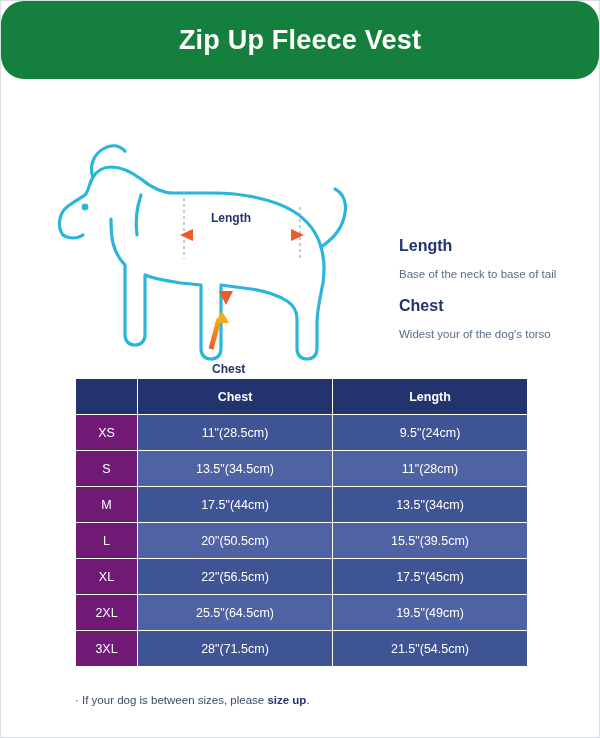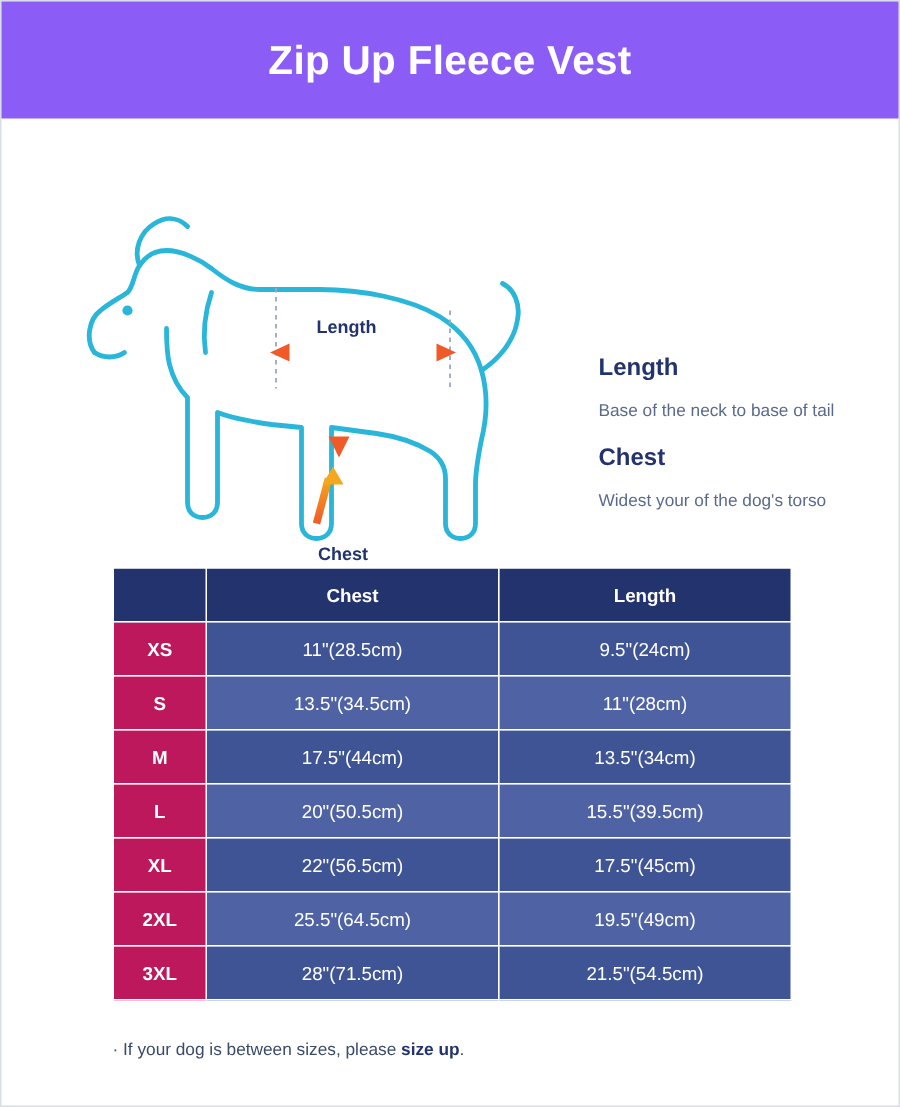--- a/index.html
+++ b/index.html
@@ -18,24 +18,25 @@
     position: relative;
     width: 600px;
     height: 738px;
     box-sizing: border-box;
     border: 1px solid #d9dde6;
     background: #ffffff;
   }
   
   .header {
     height: 78px;
-    background: #8b5cf6;
+    background: #15803d;
     display: flex;
     align-items: center;
     justify-content: center;
+    border-radius: 23px;
   }
   .header-title {
     color: #ffffff;
     font-size: 27px;
     font-weight: bold;
     letter-spacing: 0.2px;
   }
   
   .diagram-area {
     position: relative;
@@ -106,22 +107,22 @@
   .col-length { width: 195px; }
   thead th {
     background: #23336e;
     font-weight: bold;
     font-size: 13px;
   }
   thead th.corner {
     background: #23336e;
   }
   tbody td.size-cell {
-    background: #be185d;
-    font-weight: bold;
+    background: #701a75;
+    font-weight: normal;
   }
   tbody tr.odd td.data-cell { background: #3f5495; }
   tbody tr.even td.data-cell { background: #4f63a4; }
   
   .notes {
     position: absolute;
     left: 74px;
     top: 692px;
     width: 460px;
   }

